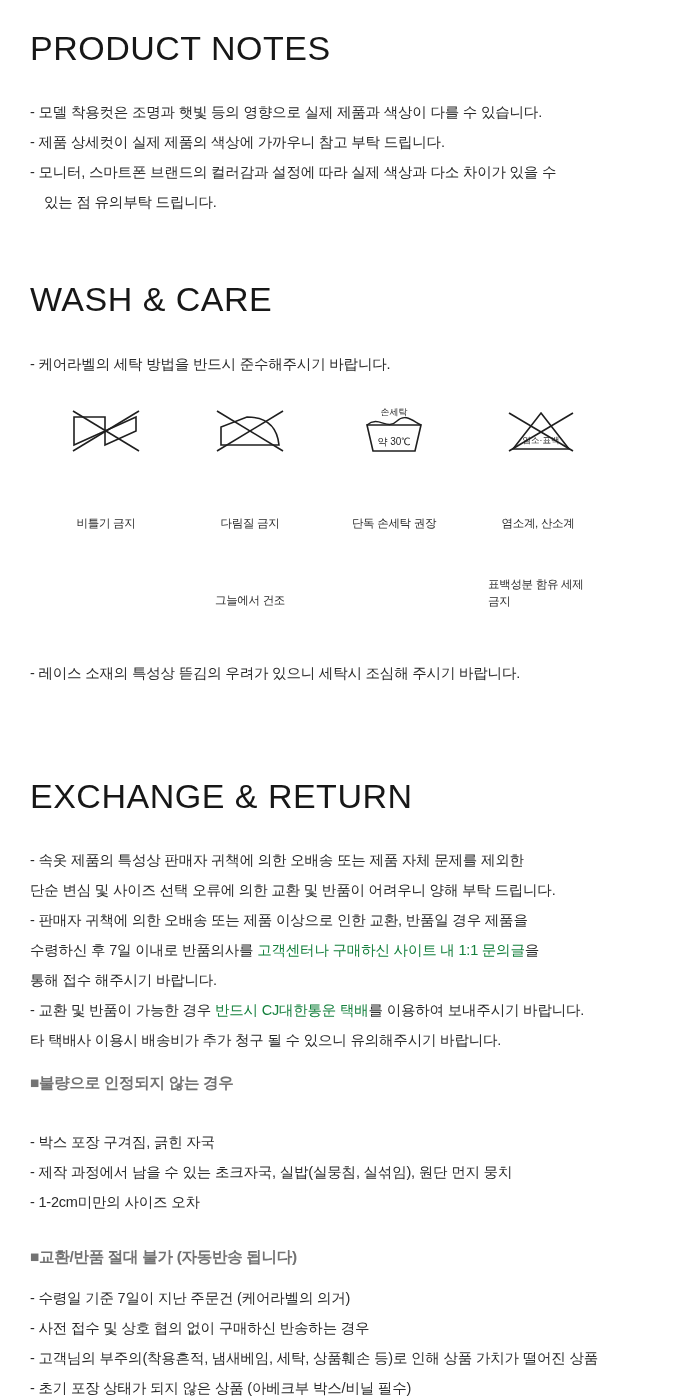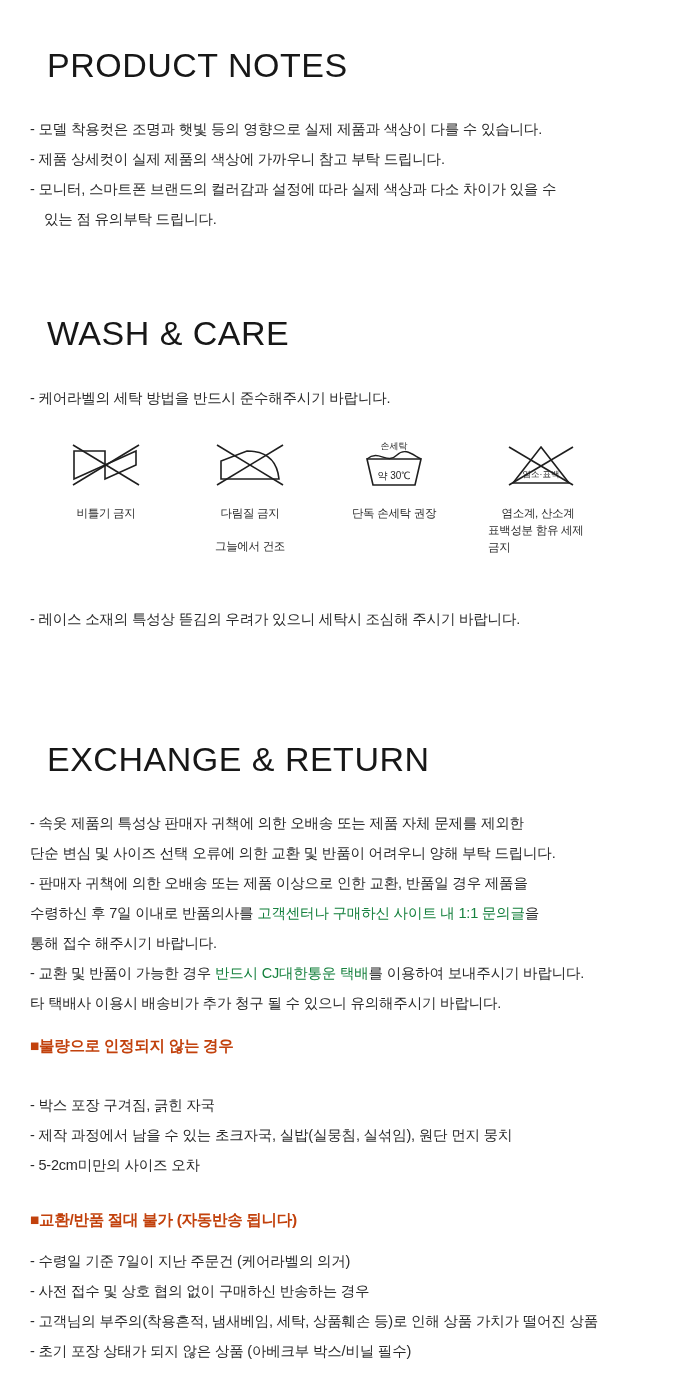--- a/index.html
+++ b/index.html
@@ -20,21 +20,21 @@
     min-height: 1400px;
     position: relative;
     padding: 30px 30px 20px 30px;
   }
   h2.section-title {
     font-family: "Liberation Sans", sans-serif;
     font-weight: 400;
     font-size: 34px;
     letter-spacing: 0.5px;
     color: #171717;
-    margin: 17px;
+    margin: 0;
     line-height: 1.1;
   }
   .section { margin-bottom: 0; }
   .lines {
     margin-top: 30px;
   }
   .line {
     font-size: 14.5px;
     line-height: 30px;
     color: #2a2a2a;
@@ -53,41 +53,42 @@
     gap: 44px;
     padding-left: 26px;
     margin-top: 26px;
     align-items: flex-start;
   }
   .care-item {
     width: 100px;
     display: flex;
     flex-direction: column;
     align-items: center;
+    gap: 44px;
   }
   .care-gfx {
     width: 74px;
     height: 56px;
     position: relative;
   }
   .care-gfx svg { display: block; }
   .care-cap {
     margin-top: 10px;
     font-size: 11.5px;
     line-height: 17px;
     text-align: left;
     color: #2b2b2b;
     letter-spacing: -0.3px;
   }
 
   .hl-red { color: #15803d; }
   .subhead {
     font-size: 15.5px;
     font-weight: bold;
-    color: #c2410c;
+    color: #737373;
     letter-spacing: -0.3px;
     line-height: 28px;
   }
 </style>
 </head>
 <body>
 
 <div class="page">
 
   <div class="section">
@@ -180,21 +181,21 @@
 
       <div class="line"><span>- 교환 및 반품이 가능한 경우 </span><span class="hl-red">반드시 CJ대한통운 택배</span><span>를 이용하여 보내주시기 바랍니다.</span></div>
       <div class="line">타 택배사 이용시 배송비가 추가 청구 될 수 있으니 유의해주시기 바랍니다.</div>
     </div>
 
     <div class="gap-xs"></div>
     <div class="subhead">■불량으로 인정되지 않는 경우</div>
     <div class="lines" style="">
       <div class="line">- 박스 포장 구겨짐, 긁힌 자국</div>
       <div class="line">- 제작 과정에서 남을 수 있는 초크자국, 실밥(실뭉침, 실섞임), 원단 먼지 뭉치</div>
-      <div class="line">- 5-2cm미만의 사이즈 오차</div>
+      <div class="line">- 1-2cm미만의 사이즈 오차</div>
     </div>
 
     <div class="gap-sm"></div>
     <div class="subhead">■교환/반품 절대 불가 (자동반송 됩니다)</div>
     <div class="lines" style="margin-top:12px">
       <div class="line">- 수령일 기준 7일이 지난 주문건 (케어라벨의 의거)</div>
       <div class="line">- 사전 접수 및 상호 협의 없이 구매하신 반송하는 경우</div>
       <div class="line">- 고객님의 부주의(착용흔적, 냄새베임, 세탁, 상품훼손 등)로 인해 상품 가치가 떨어진 상품</div>
       <div class="line">- 초기 포장 상태가 되지 않은 상품 (아베크부 박스/비닐 필수)</div>
     </div>

